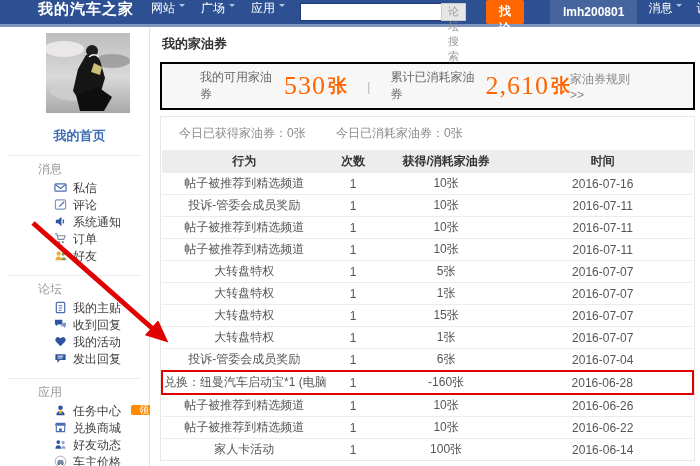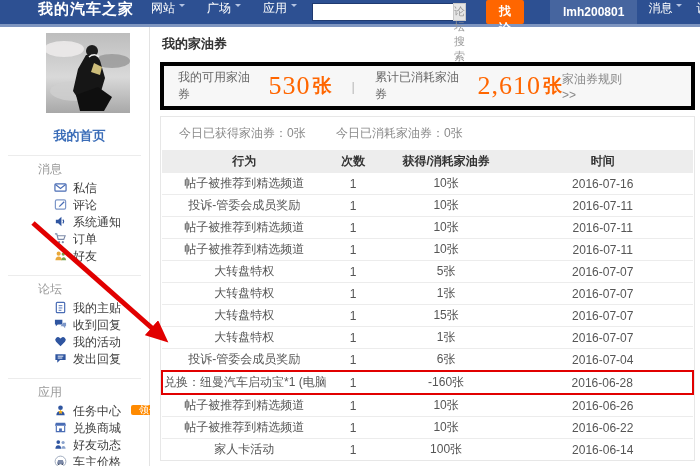--- a/index.html
+++ b/index.html
@@ -5,44 +5,44 @@
   html,body{margin:0;padding:0}
   body{
     width:700px;height:466px;overflow:hidden;position:relative;
     background:#fff;font-family:"Liberation Sans","DejaVu Sans",sans-serif;
     -webkit-font-smoothing:antialiased;
   }
   
   .topbar{display:flex;height:24px;background:#2d5092;color:#fff;position:relative;z-index:10}
   .topbar-underline{height:3px;background:#7e95c0}
   .logo{margin-left:38px;font-size:15px;font-weight:bold;letter-spacing:1px;cursor:pointer;white-space:nowrap}
-  .topnav{display:flex;gap:16px;margin-left:14px}
+  .topnav{display:flex;gap:10px;margin-left:14px}
   .nav-item{font-size:12px;padding:0 3px;cursor:pointer;white-space:nowrap}
   .caret{display:inline-block;width:0;height:0;border:3px solid transparent;border-top-color:#b4c3e2;margin-left:4px;vertical-align:2px}
   .searchwrap{display:flex;align-items:center;margin-left:12px}
   .search-input{width:132px;height:16px;border:1px solid #1f3a70;border-right:0;font-size:11px;padding:0 4px;outline:none;background:#fff}
-  .search-btn{height:18px;background:#e6e6e6;border:1px solid #c9c9c9;color:#999;font-size:11px;padding:0 0;cursor:pointer}
+  .search-btn{height:18px;background:#e6e6e6;border:1px solid #c9c9c9;color:#999;font-size:11px;padding:0 6px;cursor:pointer}
   .find-forum{margin-left:20px;background:#ff6600;color:#fff;font-weight:bold;font-size:12px;border:0;padding:3px 13px;border-radius:2px;cursor:pointer}
   .user{margin-left:26px;height:24px;line-height:24px;padding:0 13px;background:#46659f;font-weight:bold;font-size:12px;cursor:pointer}
   .rightnav{display:flex;gap:8px;margin-left:8px}
   
   .sidebar{position:absolute;top:27px;left:0;width:149px;bottom:0;border-right:1px solid #e3e3e3;background:#fff}
   .avatar{display:block;margin:6px 0 0 46px;width:84px;height:80px;cursor:pointer}
   .home{display:block;margin-top:14px;padding-left:10px;text-align:center;color:#3b6db8;font-size:13px;font-weight:bold;text-decoration:none;cursor:pointer}
   .sec{border-top:1px solid #ececec;margin:10px 8px 0;padding-top:5px}
   .sec-title{margin-left:30px;color:#999;font-size:12px;line-height:16px}
   .sec ul{margin:3px 0 0;padding:0 0 0 46px;list-style:none}
   .sec li{height:17px;line-height:17px;font-size:12px;color:#404040;white-space:nowrap;cursor:pointer}
   .icn{display:inline-block;width:13px;height:13px;margin-right:6px;vertical-align:-2px}
   .icn svg{width:13px;height:13px;display:block}
   .badge{display:inline-block;background:#ff8a00;color:#fff;font-size:10px;line-height:10px;padding:0 8px;border-radius:2px;margin-left:10px;vertical-align:2px}
   
   .main{position:absolute;top:27px;left:150px;right:0;bottom:0;background:#fff}
   .page-title{margin:8px 0 9px 12px;font-size:13px;font-weight:bold;color:#333}
-  .summary{margin:0 5px 6px 10px;height:48px;display:flex;align-items:center;background:#f7f7f7;border:4px solid #000000;padding-left:14px;box-sizing:border-box}
+  .summary{margin:0 5px 6px 10px;height:48px;display:flex;align-items:center;background:#f7f7f7;border:2px solid #000000;padding-left:38px;box-sizing:border-box}
   .s-label{font-size:12px;color:#666}
   .s-value{font-family:"Liberation Serif","DejaVu Serif",serif;font-size:26px;font-weight:normal;color:#ff6600;margin:0 2px 0 7px;letter-spacing:1px}
   .s-unit{font-size:19px;font-weight:bold;color:#ff6600}
   .vdiv{color:#bbb;margin:0 20px;font-size:13px}
   .rules{margin-left:auto;margin-right:52px;color:#888;font-size:12px;text-decoration:none;cursor:pointer}
   .tablebox{margin:0 5px 0 10px;border:1px solid #e7e7e7;background:#fff}
   .today{padding:8px 0 8px 18px;font-size:12px;color:#8a8a8a}
   .today span:last-child{margin-left:27px}
   table{width:100%;border-collapse:collapse;font-size:12px;color:#555;text-align:center;table-layout:fixed}
   th{background:#ededed;font-weight:bold;color:#333;height:21px;font-size:12px}

